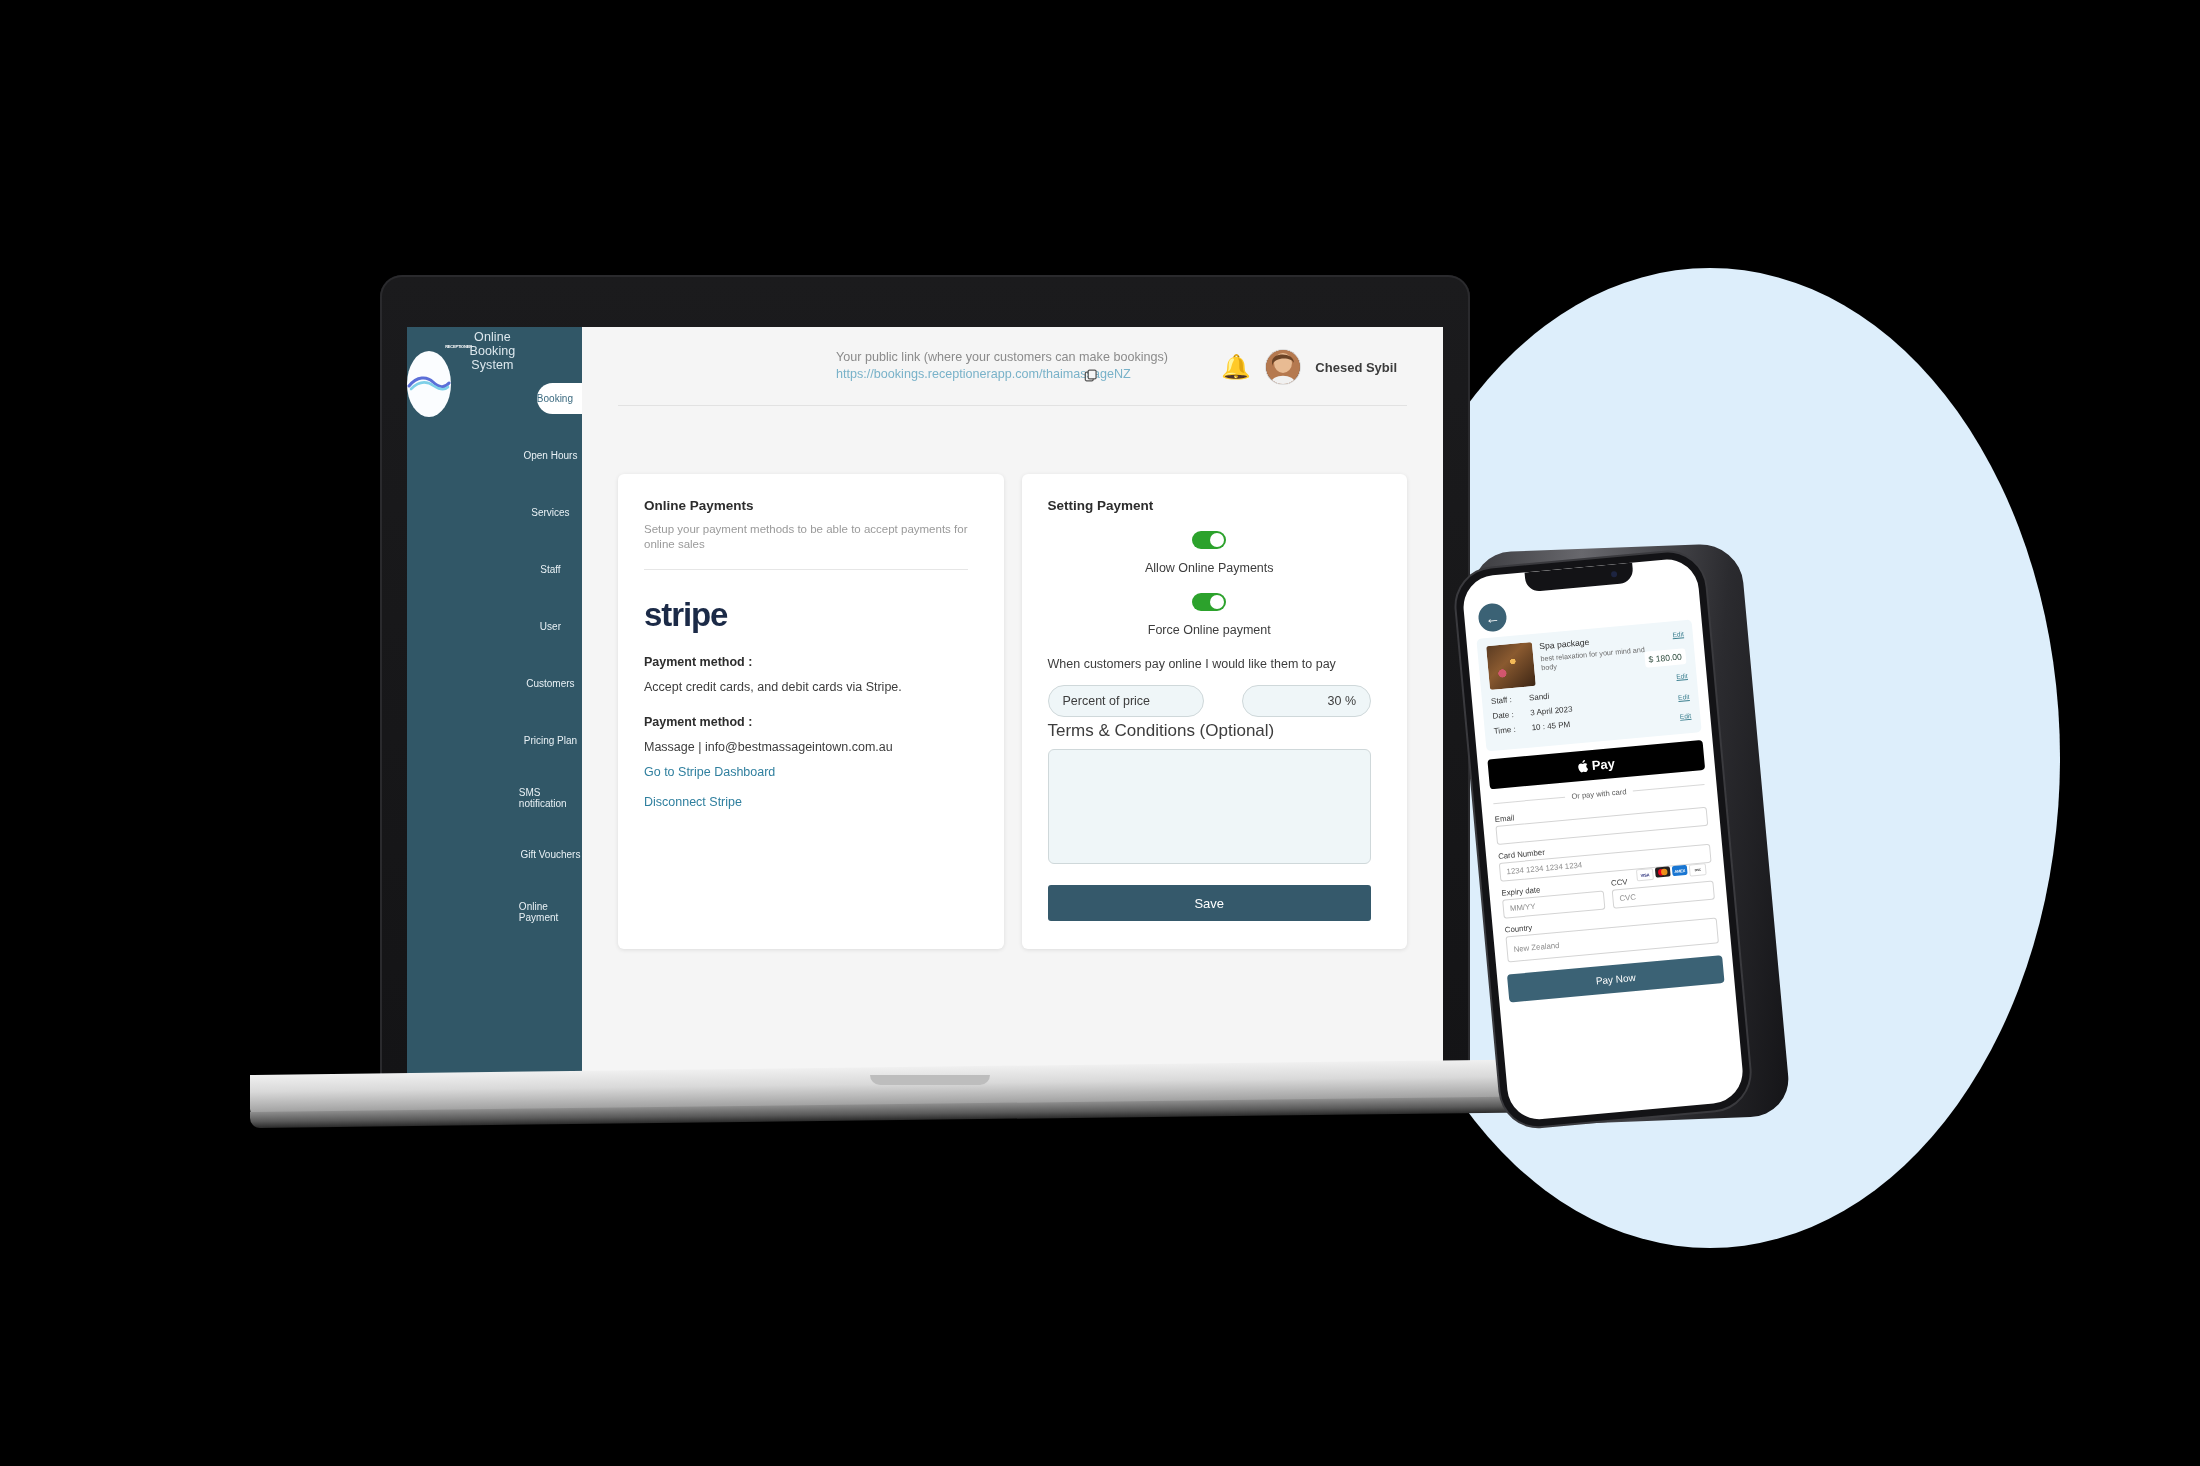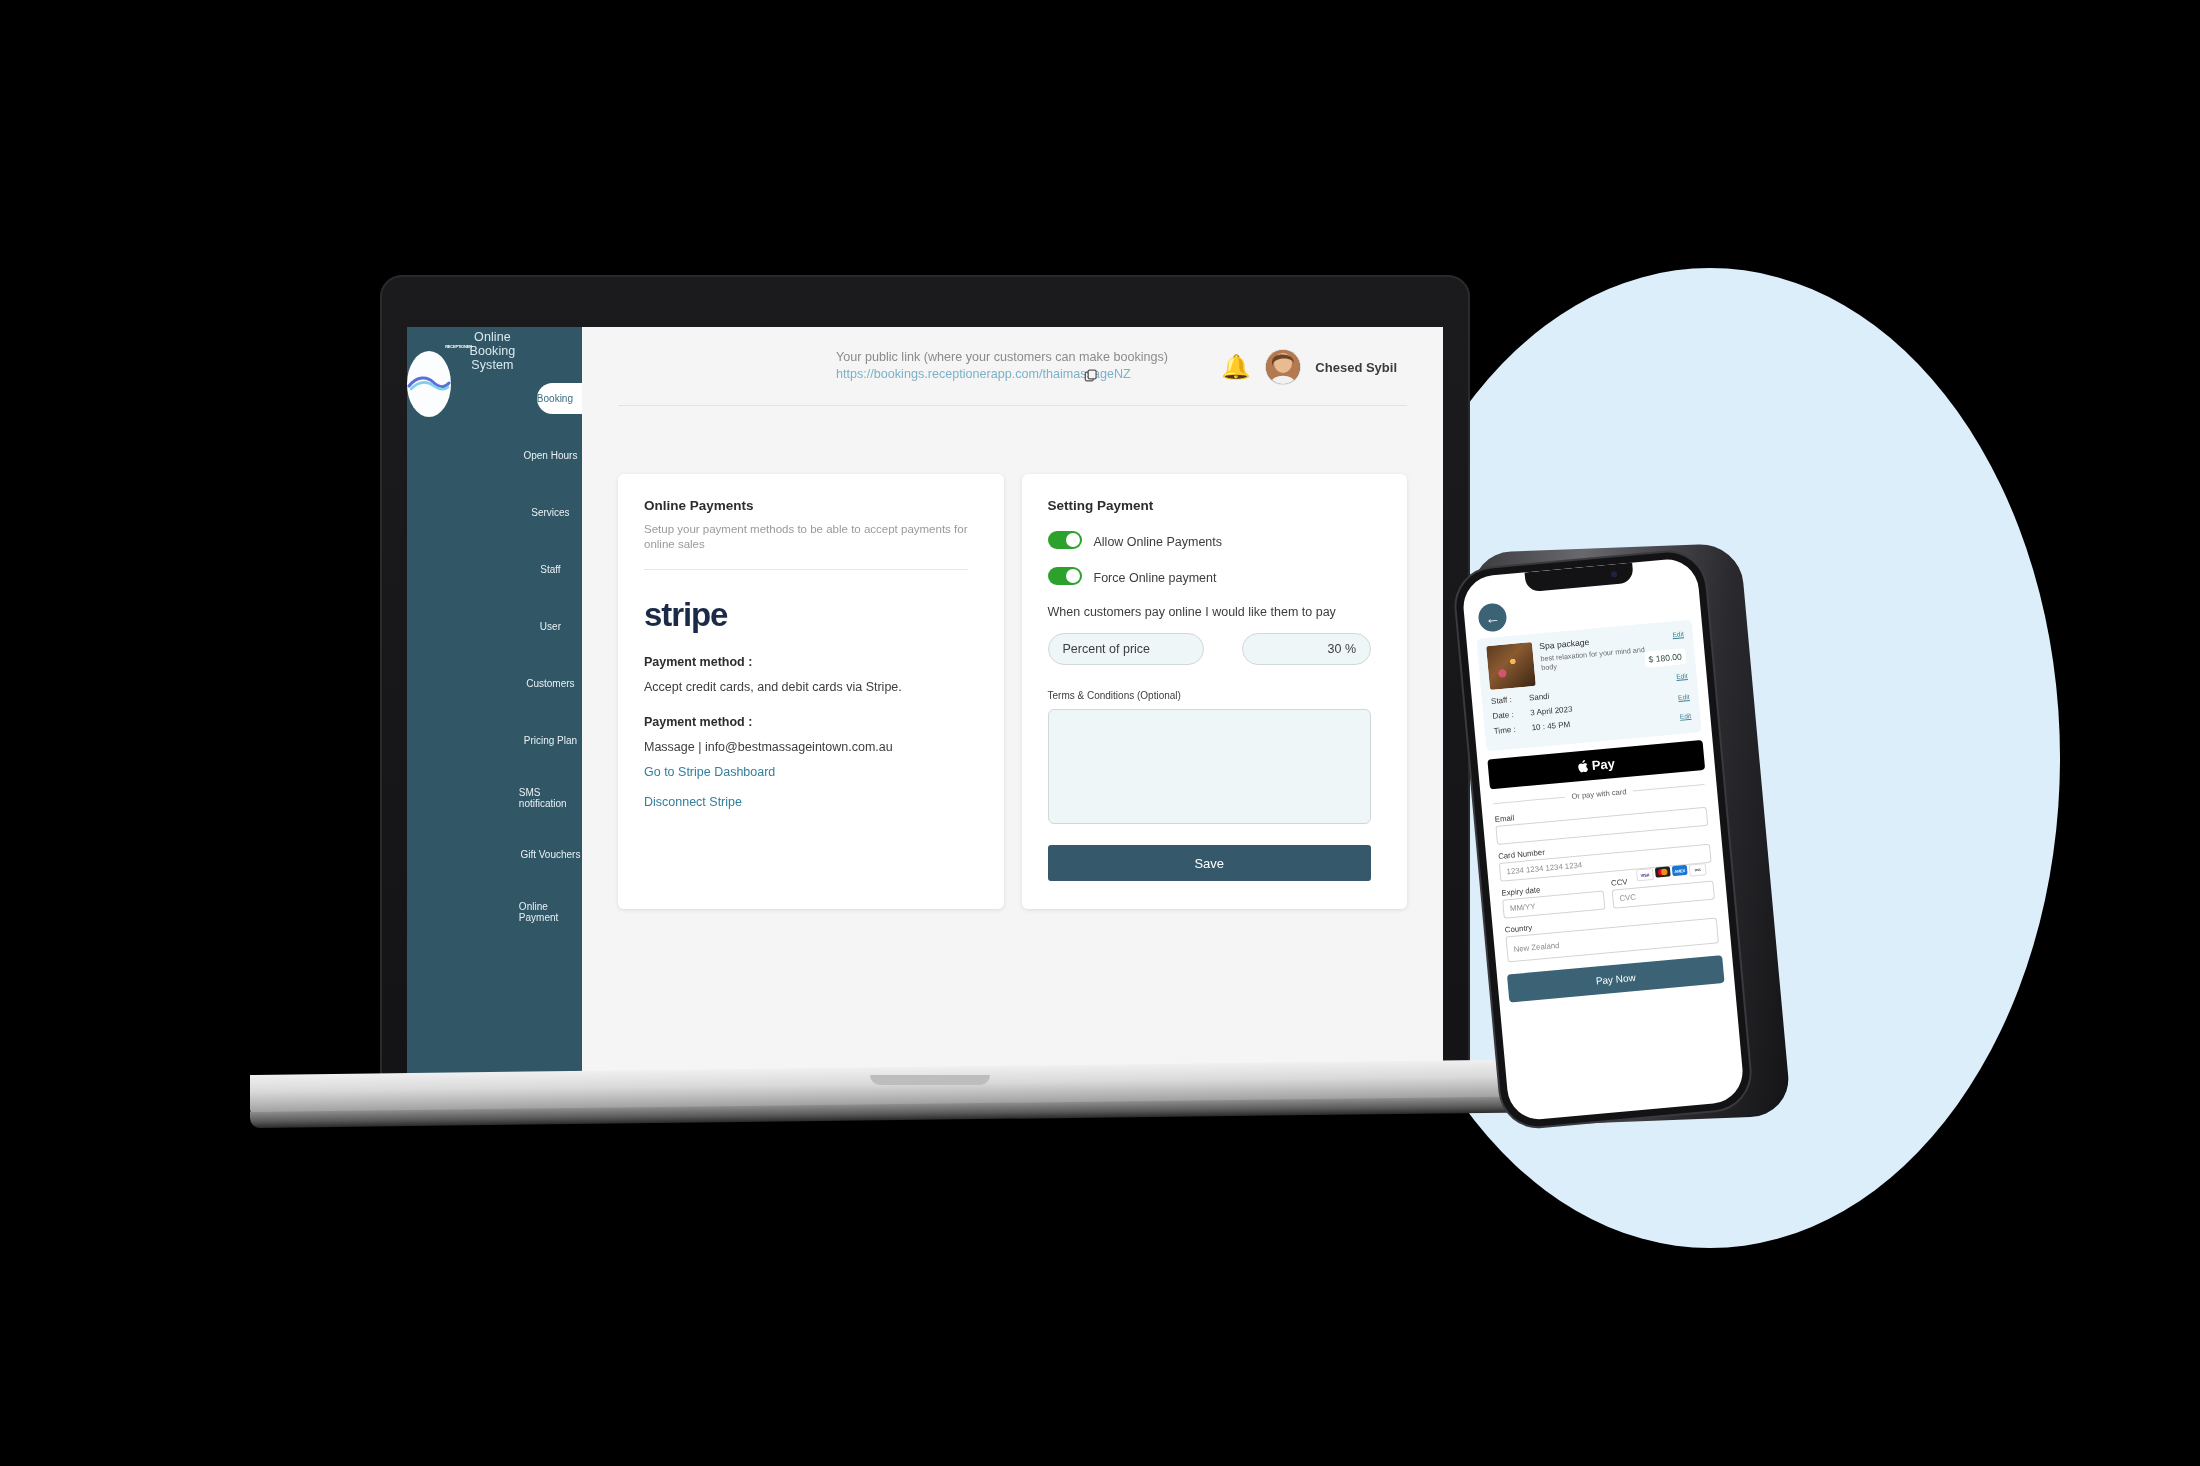--- a/index.html
+++ b/index.html
@@ -209,21 +209,21 @@
     letter-spacing: -1.1px;
   }
   .pm-label { font-size: 12.5px; font-weight: 700; color:#2d2d2d; margin-top: 21px; }
   .pm-value { font-size: 12.5px; color:#3d3d3d; margin-top: 11px; }
   .link-row { margin-top: 11px; }
   .store-link {
     display:block; font-size: 12.5px; color:#2f7f9e; text-decoration:none; margin-bottom: 16px; cursor:pointer;
   }
 
   
-  .toggle-row { display:flex; align-items:flex-end; gap:12px; margin-top: 18px; }
+  .toggle-row { display:flex; align-items:center; gap:12px; margin-top: 18px; flex-direction: column; }
   .toggle {
     width: 34px; height: 18px; border-radius: 10px;
     background: #2ca22c; position: relative; cursor:pointer; flex: none;
   }
   .toggle .knob {
     position:absolute; right:2px; top:2px; width:14px; height:14px;
     border-radius:50%; background:#fff;
   }
   .toggle-label { font-size: 12.5px; color:#3d3d3d; }
   .hint { font-size: 12.5px; color:#3d3d3d; margin-top: 20px; }
@@ -236,21 +236,21 @@
     background:#eff6f8;
     display:flex; align-items:center;
     font-size: 12.5px;
     color: #3d3d3d;
     box-sizing: border-box;
     cursor: pointer;
   }
   .select-box { flex: 1 1 55%; padding: 0 14px; }
   .num-box { flex: 1 1 45%; padding: 0 14px; justify-content: flex-end; }
 
-  .tc-label { font-size: 10px; color:#3d3d3d; margin-top: 25px; }
+  .tc-label { font-size: 17px; color:#3d3d3d; margin-top: 4px; }
   .tc-area {
     margin-top: 8px;
     height: 115px;
     border: 1px solid #cfd8da;
     border-radius: 6px;
     background:#eff6f8;
     width: 100%;
     box-sizing: border-box;
     resize:none;
   }

